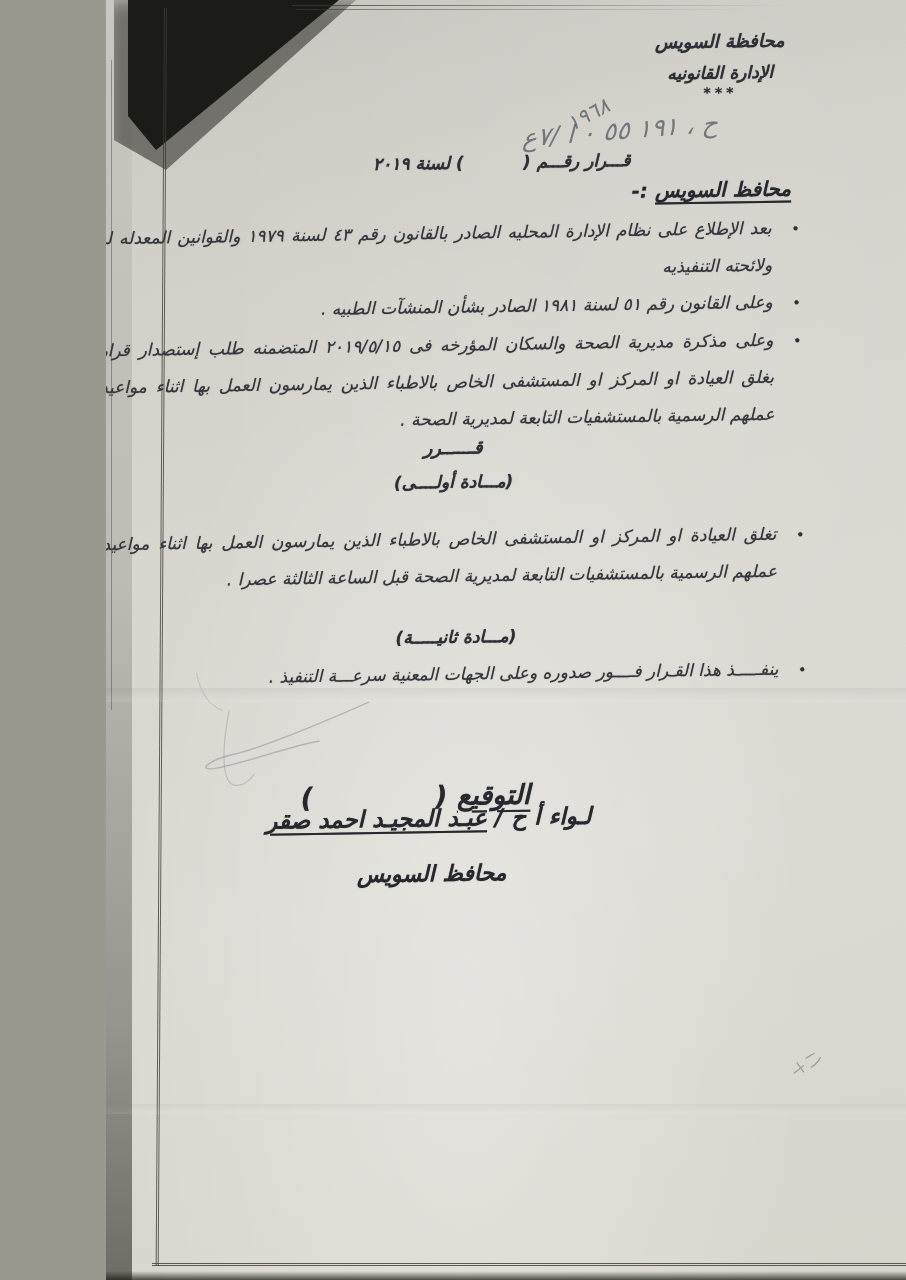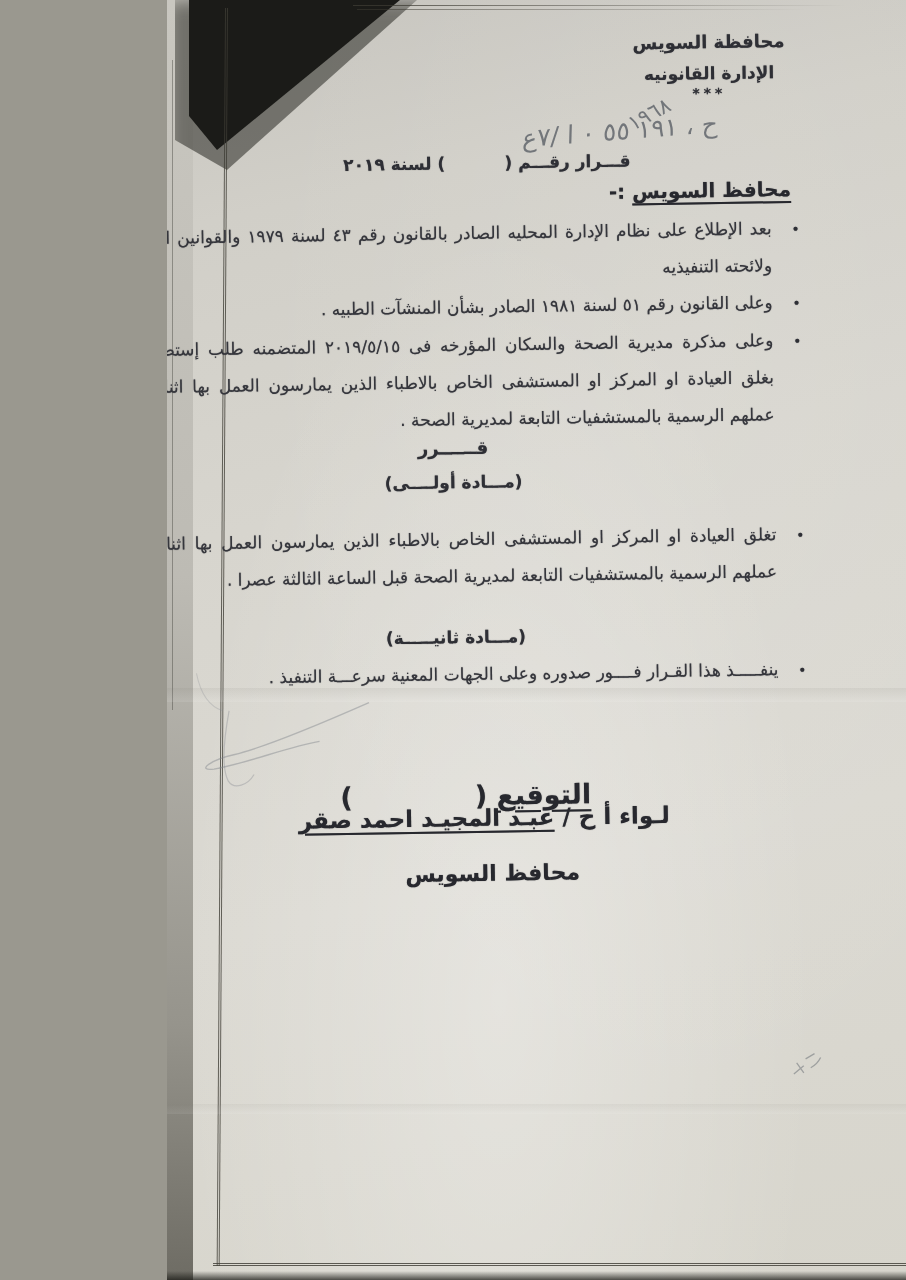--- a/index.html
+++ b/index.html
@@ -1,22 +1,23 @@
 <!DOCTYPE html>
 <html lang="ar" dir="rtl"><head>
 <meta charset="utf-8">
 <style>
   html,body{margin:0;padding:0;background:#9a988f;}
   .scan{
-    position:relative;width:739px;height:1280px;overflow:hidden;
+    position:relative;width:800px;height:1280px;overflow:hidden;
     font-family:"DejaVu Sans",sans-serif;
     background:
       radial-gradient(ellipse at 45% 78%, rgba(255,255,255,0.30), rgba(255,255,255,0) 55%),
       radial-gradient(ellipse at 70% 30%, rgba(255,255,255,0.10), rgba(255,255,255,0) 60%),
       linear-gradient(168deg,#c6c4be 0%,#d1cfc8 16%,#d7d5ce 38%,#dbd9d2 66%,#d7d5cc 100%);
+    font-style: italic;
   }
   
   .left-edge{position:absolute;left:0;top:0;width:26px;height:100%;
     background:linear-gradient(to bottom,#c9c7c0 0%,#bdbbb4 45%,#96948c 80%,#6e6c64 100%);}
   .left-edge-line{position:absolute;left:5px;top:60px;width:1px;height:650px;background:rgba(70,70,64,0.45);}
   .corner-shadow{position:absolute;top:0;left:0;width:300px;height:230px;
     background:rgba(40,40,35,0.55);filter:blur(9px);
     clip-path:polygon(8px 0,250px 0,60px 170px,8px 140px);}
   .corner-fold{position:absolute;top:0;left:0;width:280px;height:210px;background:#1b1b18;
     clip-path:polygon(22px 0,233px 0,50px 150px,22px 116px);}

